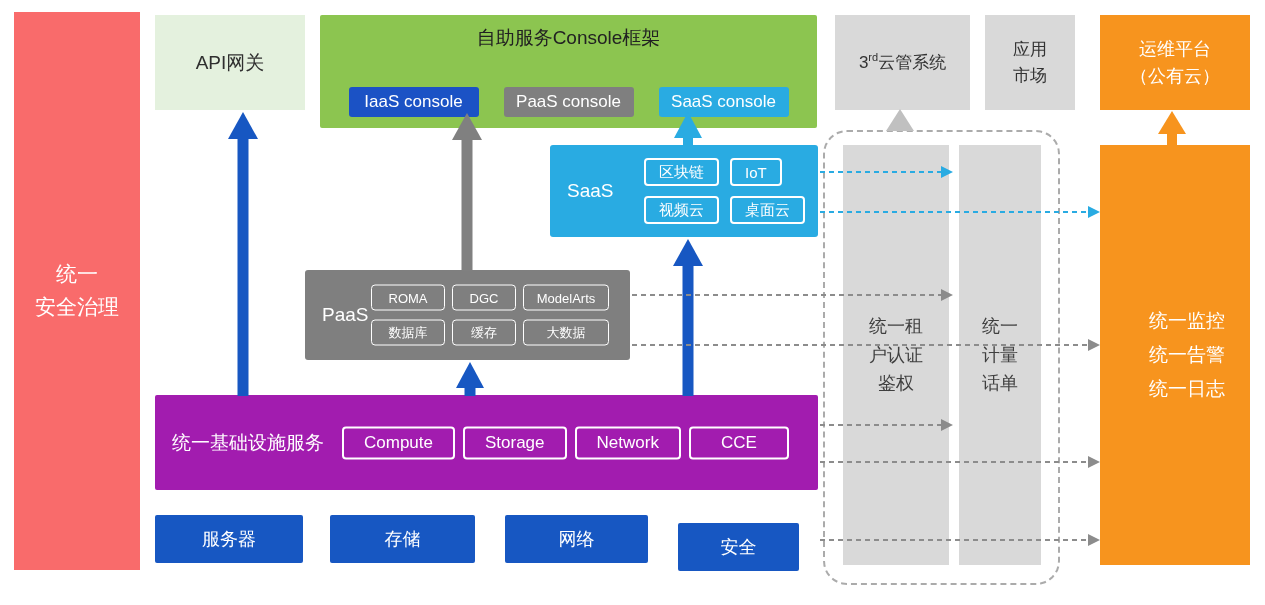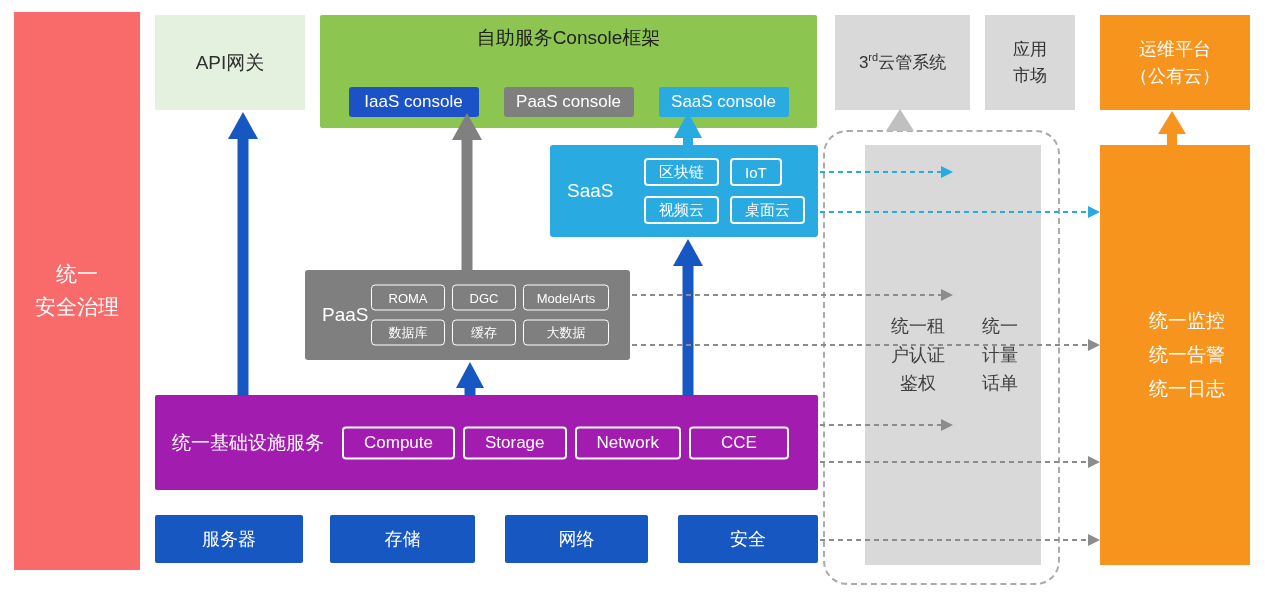--- a/index.html
+++ b/index.html
@@ -52,27 +52,27 @@
   .paas-chip { font-size:13px; height:26px; border-width:1.5px; padding:0 2px; }
 
   .infra-box { left:155px; top:395px; width:663px; height:95px; background:#a21caf; border-radius:2px; }
   .infra-row { position:absolute; left:187px; top:50%; transform:translateY(-50%); display:flex; gap:8px; }
   .infra-chip { font-size:17px; height:33px; padding:0 20px; min-width:100px; }
 
   .bottom-box { top:515px; height:48px; background:#1757C2; color:#fff; font-size:18px; border-radius:2px; }
   .bb1 { left:155px; width:148px; }
   .bb2 { left:330px; width:145px; }
   .bb3 { left:505px; width:143px; }
-  .bb4 { left:678px; width:140px; }
+  .bb4 { left:678px; width:121px;margin-top:8px; }
 
   
   .dashed-wrap { left:823px; top:130px; width:237px; height:455px;
                  border:2px dashed #ABABAB; border-radius:24px; }
   .pillar { background:#D9D9D9; color:#3f3f3f; font-size:18px; line-height:1.6; text-align:center; }
-  .pillar-auth { left:843px; top:145px; width:106px; height:420px;margin-left:22px; }
+  .pillar-auth { left:843px; top:145px; width:106px; height:420px; }
   .pillar-metering { left:959px; top:145px; width:82px; height:420px; }
   .pillar-om { left:1100px; top:145px; width:150px; height:420px; background:#F7941E;
                color:#fff; font-size:19px; line-height:1.8; text-align:center;padding-left:24px; }
 
   .overlay { position:absolute; left:0; top:0; z-index:10; pointer-events:none; }
 </style>
 </head>
 <body>
 
 <div class="stage">

